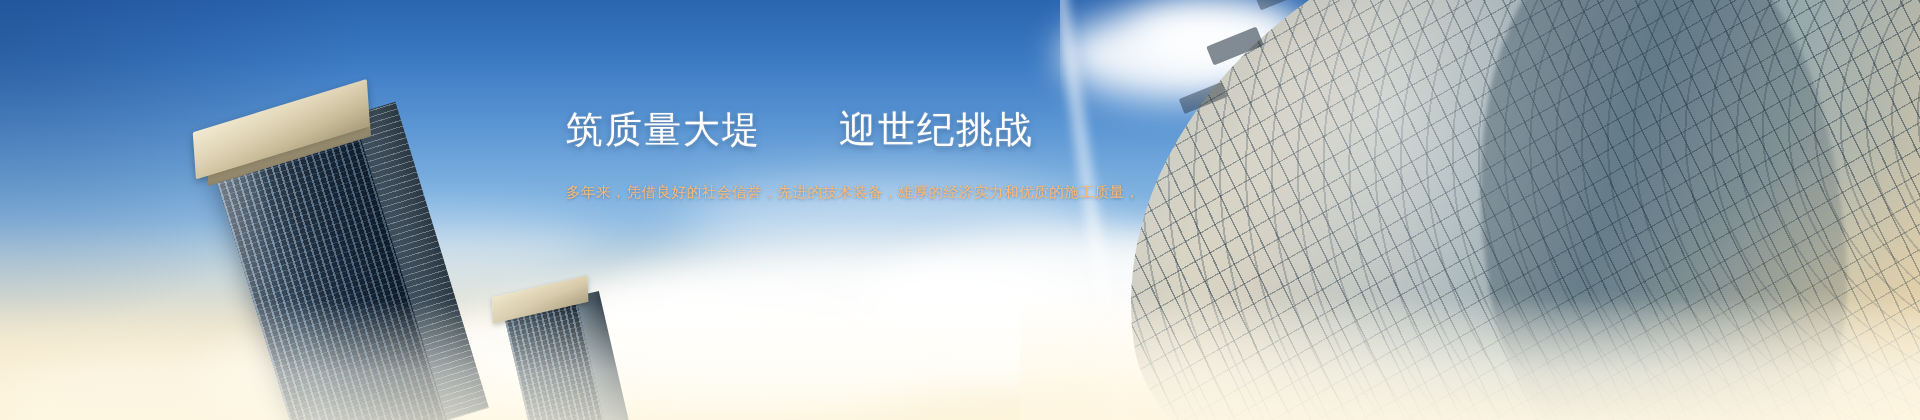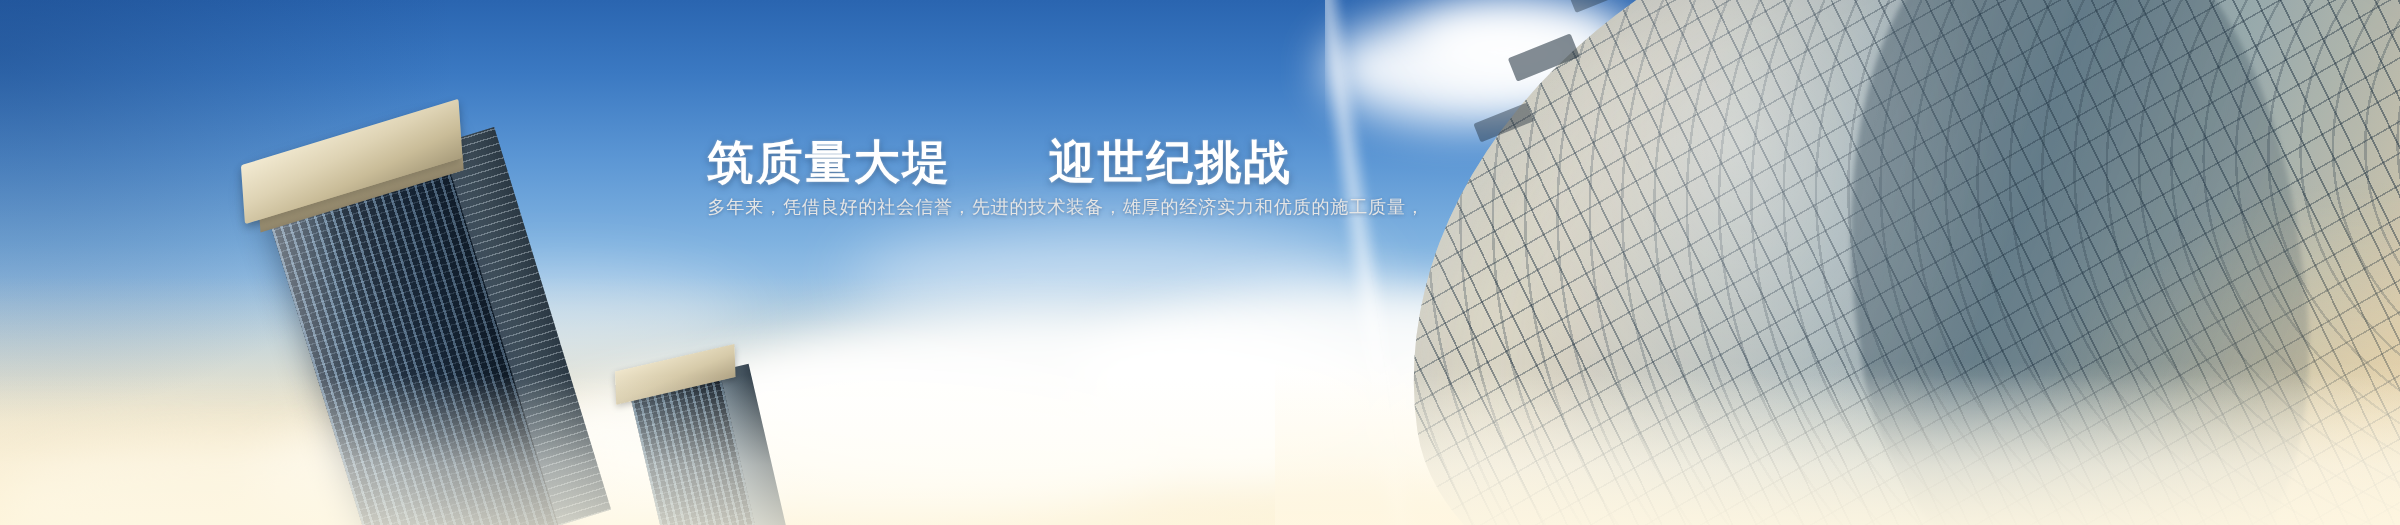--- a/index.html
+++ b/index.html
@@ -228,28 +228,29 @@
   
   .copy {
     position:absolute;
     left:566px;
     top:108px;
     width:720px;
   }
   .headline {
     font-size:37px;
     line-height:44px;
-    font-weight:bold;
+    font-weight:normal;
     color:#ffffff;
     letter-spacing:2px;
     text-shadow:0 2px 6px rgba(28,60,100,.55), 0 0 2px rgba(255,255,255,.5);
     white-space:pre;
   }
   .sub {
-    color:#e5e5e5;
+    margin-top:26px;
+    color:#fdba74;
     font-size:14.5px;
     line-height:28px;
     letter-spacing:.6px;
     text-shadow:0 1px 3px rgba(30,60,100,.45);
   }
   .sub div { white-space:pre; }
 </style>
 </head>
 <body>
 

